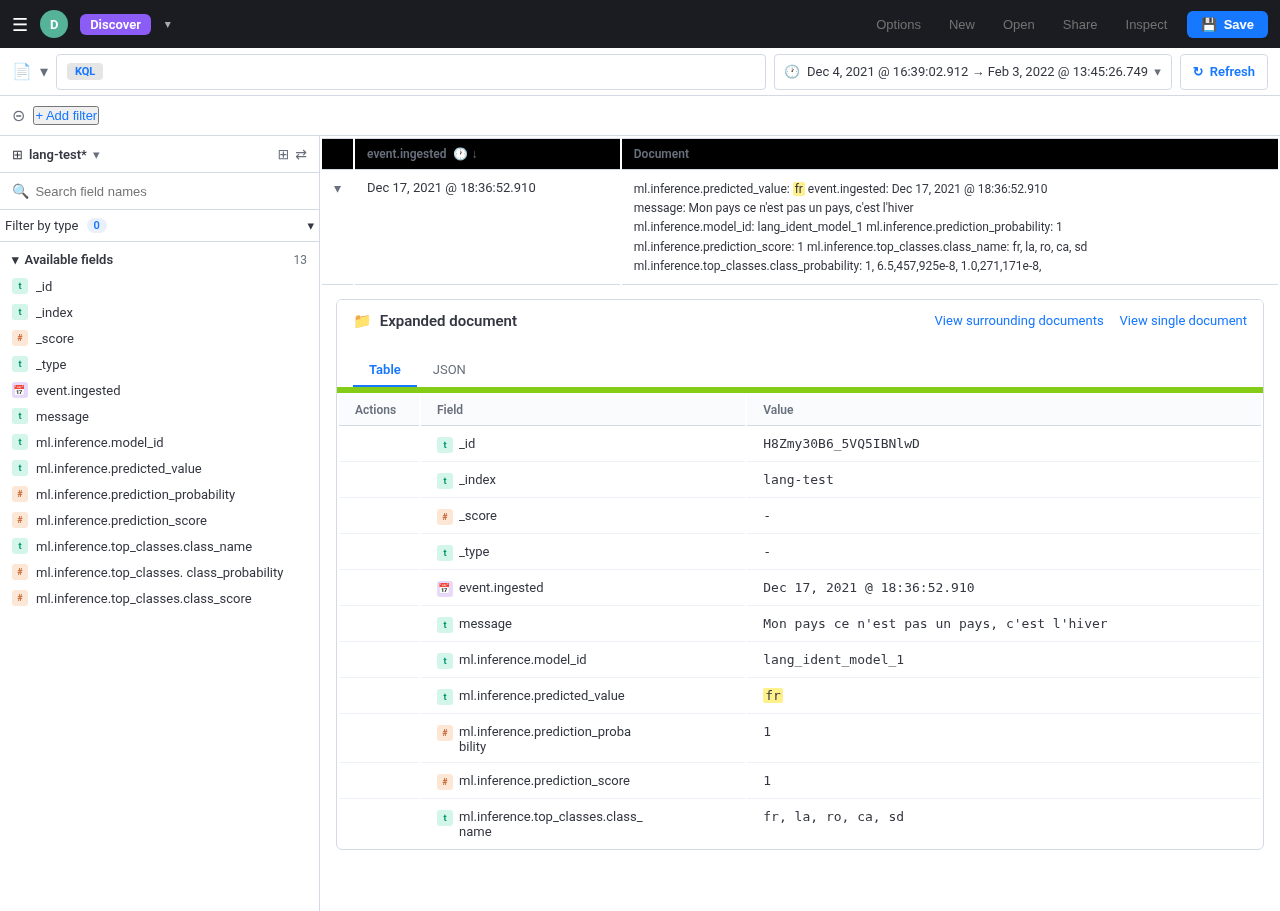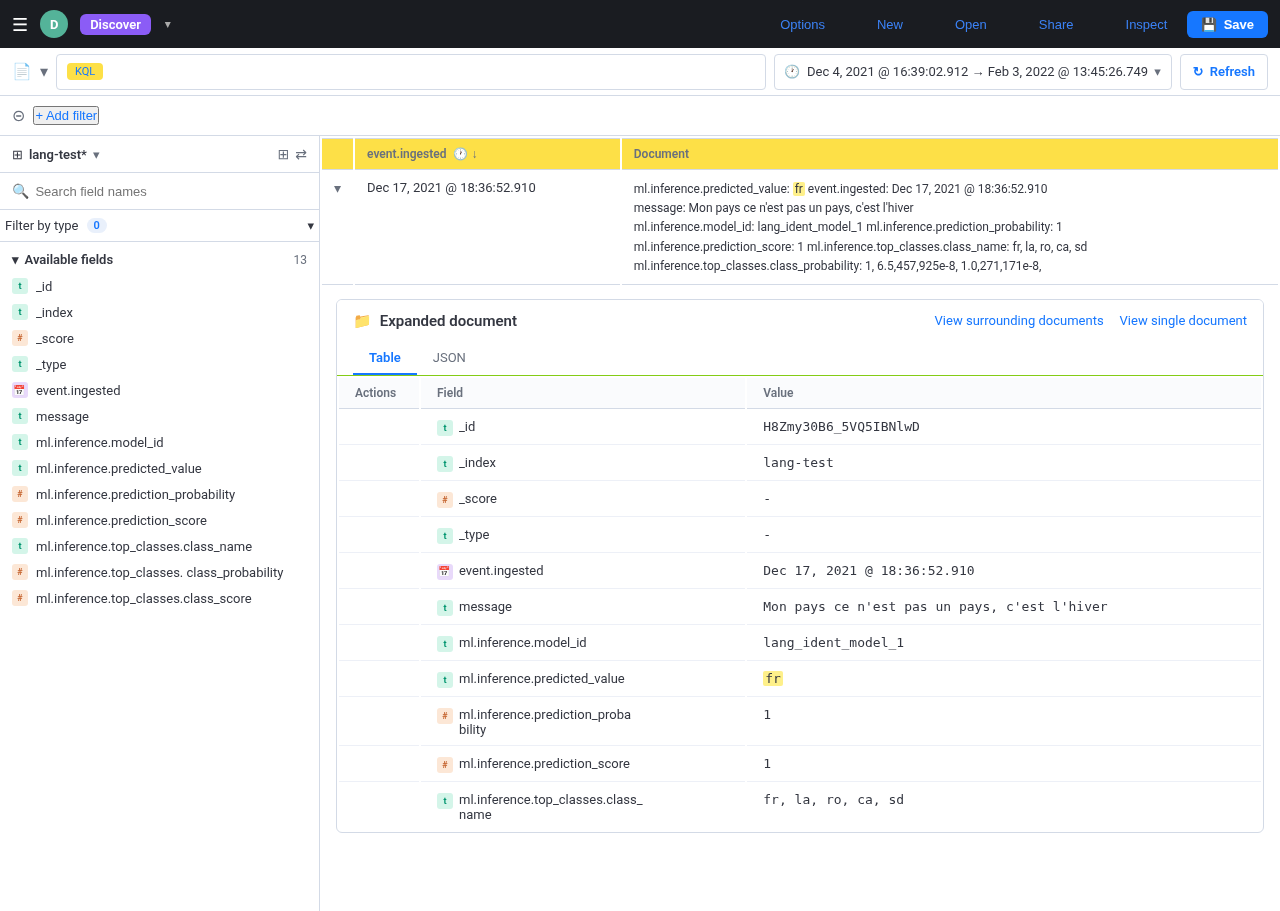--- a/index.html
+++ b/index.html
@@ -15,43 +15,43 @@
       width: 28px; height: 28px; border-radius: 50%;
       background: #54b399; display: flex; align-items: center; justify-content: center;
       color: #fff; font-weight: 700; font-size: 13px; flex-shrink: 0;
     }
     .app-badge {
       background: #8b5cf6; color: #fff; border-radius: 6px;
       padding: 3px 10px; font-size: 13px; font-weight: 600;
     }
     .app-chevron { color: #aaa; font-size: 12px; margin-left: 2px; }
     .nav-spacer { flex: 1; }
-    .nav-btn { color: #3b82f6; background: none; border: none; font-size: 13px; cursor: pointer; padding: 4px 8px; margin-left: 24px; }
+    .nav-btn { color: #737373; background: none; border: none; font-size: 13px; cursor: pointer; padding: 4px 8px; }
     .save-btn {
       background: #1677ff; color: #fff; border: none; border-radius: 6px;
       padding: 6px 14px; font-size: 13px; font-weight: 600; cursor: pointer;
       display: flex; align-items: center; gap: 6px;
     }
 
     
     .query-bar {
       display: flex; align-items: center; height: 48px;
       border-bottom: 1px solid #d3dae6; padding: 0 12px; gap: 8px;
       background: #fff;
     }
     .query-icon { color: #69707d; font-size: 16px; cursor: pointer; }
     .query-input-wrap {
       flex: 1; display: flex; align-items: center;
       border: 1px solid #d3dae6; border-radius: 4px; height: 36px;
       padding: 0 10px; gap: 8px; overflow: hidden;
     }
     .query-text { flex: 1; font-size: 13px; color: #343741; white-space: nowrap; overflow: hidden; text-overflow: ellipsis; }
     .kql-badge {
-      background: #fde047; color: #1677ff; border-radius: 4px;
-      padding: 2px 8px; font-size: 11px; font-weight: 400; flex-shrink: 0;
+      background: #e5e5e5; color: #1677ff; border-radius: 4px;
+      padding: 2px 8px; font-size: 11px; font-weight: 700; flex-shrink: 0;
     }
     .time-range-btn {
       display: flex; align-items: center; gap: 6px;
       border: 1px solid #d3dae6; border-radius: 4px; height: 36px;
       padding: 0 10px; cursor: pointer; background: #fff; font-size: 13px; color: #343741;
     }
     .time-arrow { color: #69707d; }
     .refresh-btn {
       display: flex; align-items: center; gap: 6px;
       border: 1px solid #d3dae6; border-radius: 4px; height: 36px;
@@ -125,21 +125,21 @@
     .chart-options-btn {
       display: flex; align-items: center; gap: 6px;
       color: #1677ff; font-size: 13px; cursor: pointer; background: none; border: none;
     }
 
     
     .results-table { width: 100%; }
     .results-thead th {
       font-size: 12px; font-weight: 600; color: #69707d;
       padding: 8px 12px; text-align: left; border-bottom: 1px solid #d3dae6;
-      border-top: 1px solid #d3dae6; background: #fde047;
+      border-top: 1px solid #d3dae6; background: #000000;
     }
     .results-row td {
       padding: 8px 12px; vertical-align: top; border-bottom: 1px solid #d3dae6;
     }
     .expand-btn { color: #69707d; cursor: pointer; font-size: 14px; }
     .timestamp-cell { font-size: 13px; color: #343741; white-space: nowrap; }
     .doc-cell { font-size: 12px; color: #343741; line-height: 1.6; }
     .highlight { background: #fef08a; border-radius: 2px; padding: 0 2px; }
 
     
@@ -148,21 +148,21 @@
     }
     .expanded-header {
       display: flex; align-items: center; justify-content: space-between;
       padding: 12px 16px; background: #fff;
     }
     .expanded-title { font-size: 15px; font-weight: 600; color: #343741; display: flex; align-items: center; gap: 8px; }
     .expanded-links { display: flex; gap: 16px; }
     .expanded-link { color: #1677ff; font-size: 13px; cursor: pointer; text-decoration: none; }
 
     
-    .tabs { display: flex; border-bottom: 1px solid #84cc16; padding: 0 16px; background: #fff; }
+    .tabs { display: flex; border-bottom: 6px solid #84cc16; padding: 0 16px; background: #fff; margin-top: 12px; }
     .tab {
       padding: 8px 16px; font-size: 13px; cursor: pointer; border-bottom: 2px solid transparent;
       color: #69707d;
     }
     .tab.active { color: #1677ff; border-bottom-color: #1677ff; font-weight: 600; }
 
     
     .expanded-table { width: 100%; }
     .expanded-table th {
       font-size: 12px; font-weight: 600; color: #69707d;

